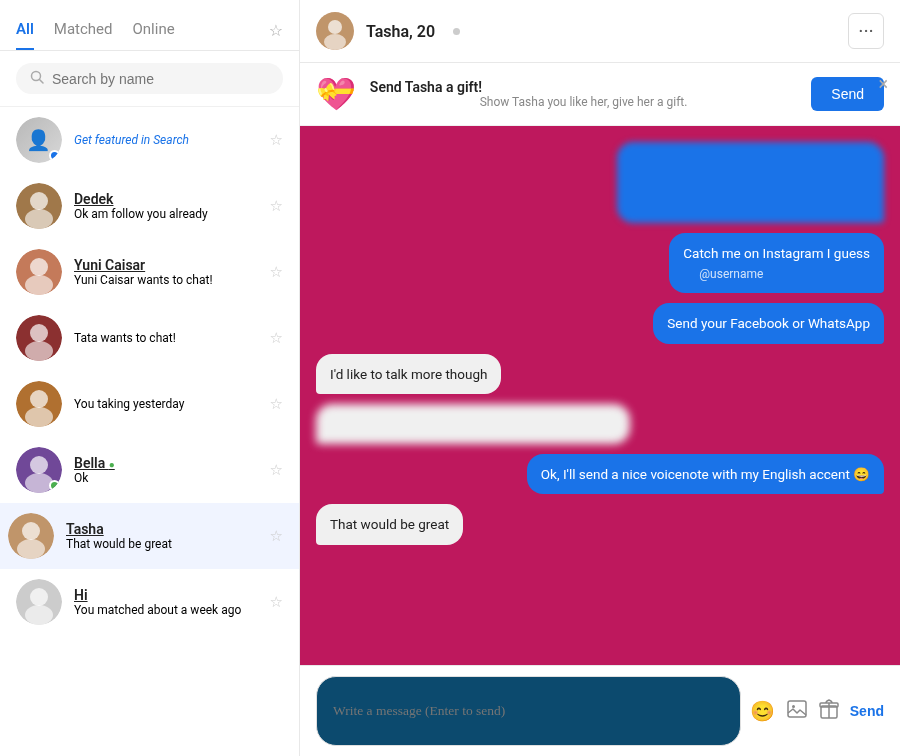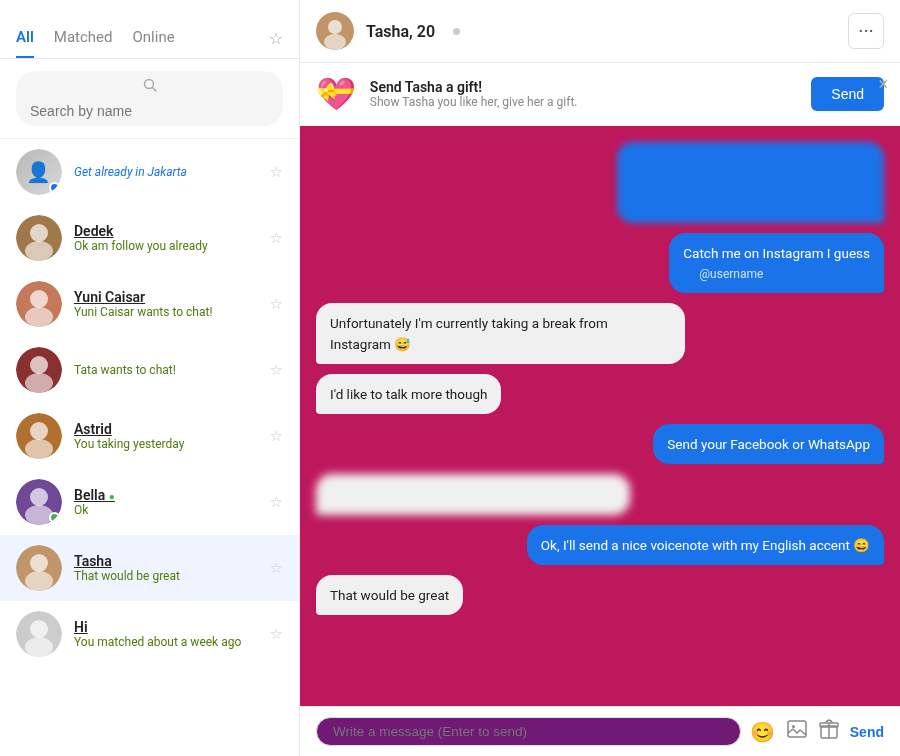--- a/index.html
+++ b/index.html
@@ -11,21 +11,21 @@
       min-width: 300px;
       border-right: 1px solid #e8e8e8;
       display: flex;
       flex-direction: column;
       height: 100%;
     }
 
     .tabs {
       display: flex;
       align-items: center;
-      padding: 28px 16px 0;
+      padding: 20px 16px 0;
       border-bottom: 1px solid #e8e8e8;
       gap: 20px;
     }
 
     .tab {
       font-size: 15px;
       color: #888;
       padding-bottom: 10px;
       cursor: pointer;
       border-bottom: 2px solid transparent;
@@ -50,21 +50,20 @@
       border-bottom: 1px solid #f0f0f0;
     }
 
     .search-box {
       display: flex;
       align-items: center;
       background: #f5f5f5;
       border-radius: 20px;
       padding: 7px 14px;
       gap: 8px;
-      flex-direction: column;
     }
 
     .search-icon-svg {
       color: #aaa;
       font-size: 14px;
     }
 
     .search-input {
       border: none;
       background: transparent;
@@ -83,20 +82,21 @@
       display: flex;
       align-items: center;
       padding: 10px 16px;
       cursor: pointer;
       gap: 12px;
       position: relative;
     }
 
     .conv-item.active {
       background: #f0f4ff;
+      padding-left: 8px;
     }
 
     .avatar {
       width: 46px;
       height: 46px;
       border-radius: 50%;
       flex-shrink: 0;
       overflow: hidden;
       position: relative;
     }
@@ -144,21 +144,21 @@
       font-weight: 600;
       color: #222;
       white-space: nowrap;
       overflow: hidden;
       text-overflow: ellipsis;
       text-decoration: underline;
     }
 
     .conv-preview {
       font-size: 12px;
-      color: #4d7c0f;
+      color: #000000;
       white-space: nowrap;
       overflow: hidden;
       text-overflow: ellipsis;
     }
 
     .conv-star {
       color: #ccc;
       font-size: 15px;
       flex-shrink: 0;
     }
@@ -241,20 +241,21 @@
 
     .gift-title {
       font-size: 14px;
       font-weight: 600;
       color: #222;
     }
 
     .gift-subtitle {
       font-size: 12px;
       color: #888;
+      text-align: center;
     }
 
     .send-btn {
       background: #1a73e8;
       color: #fff;
       border: none;
       padding: 9px 20px;
       border-radius: 6px;
       font-size: 14px;
       cursor: pointer;
@@ -299,25 +300,26 @@
       padding: 10px 16px;
       border-top: 1px solid #e8e8e8;
       gap: 10px;
       background: #fff;
     }
 
     .message-input {
       flex: 1;
       border: 1px solid #e0e0e0;
       border-radius: 20px;
-      padding: 6px 16px;
+      padding: 26px 16px;
       font-size: 13.5px;
       color: #aaa;
       outline: none;
-      background: #701a75;
+      background: #0c4a6e;
+      font-family: Liberation Serif, serif;
     }
 
     .input-icon {
       font-size: 20px;
       color: #888;
       cursor: pointer;
     }
 
     .send-msg-btn {
       background: none;
@@ -362,21 +364,21 @@
   </div>
 
   <div class="conversation-list">
 
     <div class="conv-item">
       <div class="avatar">
         <div class="avatar-circle avatar-featured" style="background: linear-gradient(135deg,#b8b8b8,#d8d8d8); font-size:20px;">👤</div>
         <div class="blue-dot"></div>
       </div>
       <div class="conv-info">
-        <div class="conv-featured-text">Get already in Jakarta</div>
+        <div class="conv-featured-text">Get featured in Search</div>
       </div>
       <span class="conv-star">☆</span>
     </div>
 
     <div class="conv-item">
       <div class="avatar">
         <div class="avatar-circle" style="background: #a0784a;">
           <svg width="46" height="46" viewBox="0 0 46 46">
               <circle cx="23" cy="18" r="9" fill="#fff" opacity="0.7"></circle>
               <ellipse cx="23" cy="36" rx="14" ry="10" fill="#fff" opacity="0.6"></ellipse>
@@ -424,21 +426,20 @@
     <div class="conv-item">
       <div class="avatar">
         <div class="avatar-circle" style="background: #b07030;">
           <svg width="46" height="46" viewBox="0 0 46 46">
               <circle cx="23" cy="18" r="9" fill="#fff" opacity="0.7"></circle>
               <ellipse cx="23" cy="36" rx="14" ry="10" fill="#fff" opacity="0.6"></ellipse>
             </svg>
         </div>
       </div>
       <div class="conv-info">
-        <div class="conv-name">Astrid</div>
         <div class="conv-preview">You taking yesterday</div>
       </div>
       <span class="conv-star">☆</span>
     </div>
 
     <div class="conv-item">
       <div class="avatar" style="position:relative;">
         <div class="avatar-circle" style="background: #704898;">
           <svg width="46" height="46" viewBox="0 0 46 46">
               <circle cx="23" cy="18" r="9" fill="#fff" opacity="0.7"></circle>
@@ -520,30 +521,27 @@
 
     <div class="msg msg-sent" style="filter:blur(3px);color:transparent;background:#1a73e8;">
       taking/relationships-selfie. I am so I lost<br>it. But because I have to write a review<br>of it. Mon I'll be back for longer.
     </div>
 
     <div class="msg msg-sent">
       Catch me on Instagram I guess<br>
       <span style="font-size:12px;opacity:0.8;margin-left:16px;">@username</span>
     </div>
 
-    <div class="msg msg-received">
-      Unfortunately I'm currently taking a break from Instagram 😅
+
+    <div class="msg msg-sent">
+      Send your Facebook or WhatsApp
     </div>
 
     <div class="msg msg-received">
       I'd like to talk more though
-    </div>
-
-    <div class="msg msg-sent">
-      Send your Facebook or WhatsApp
     </div>
 
     <div class="msg msg-received" style="filter:blur(4px);color:transparent;">
       blurred reply message here and some more text
     </div>
 
     <div class="msg msg-sent">
       Ok, I'll send a nice voicenote with my English accent 😄
     </div>
 

